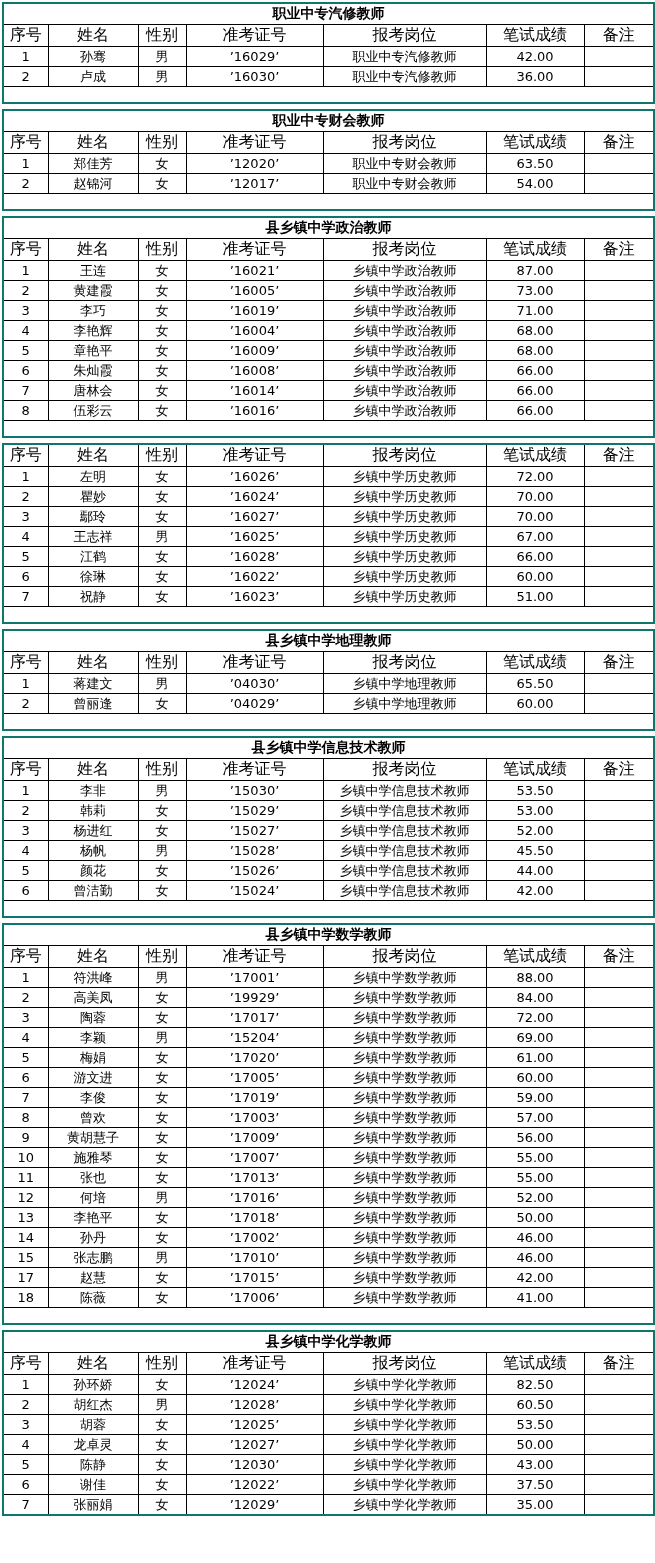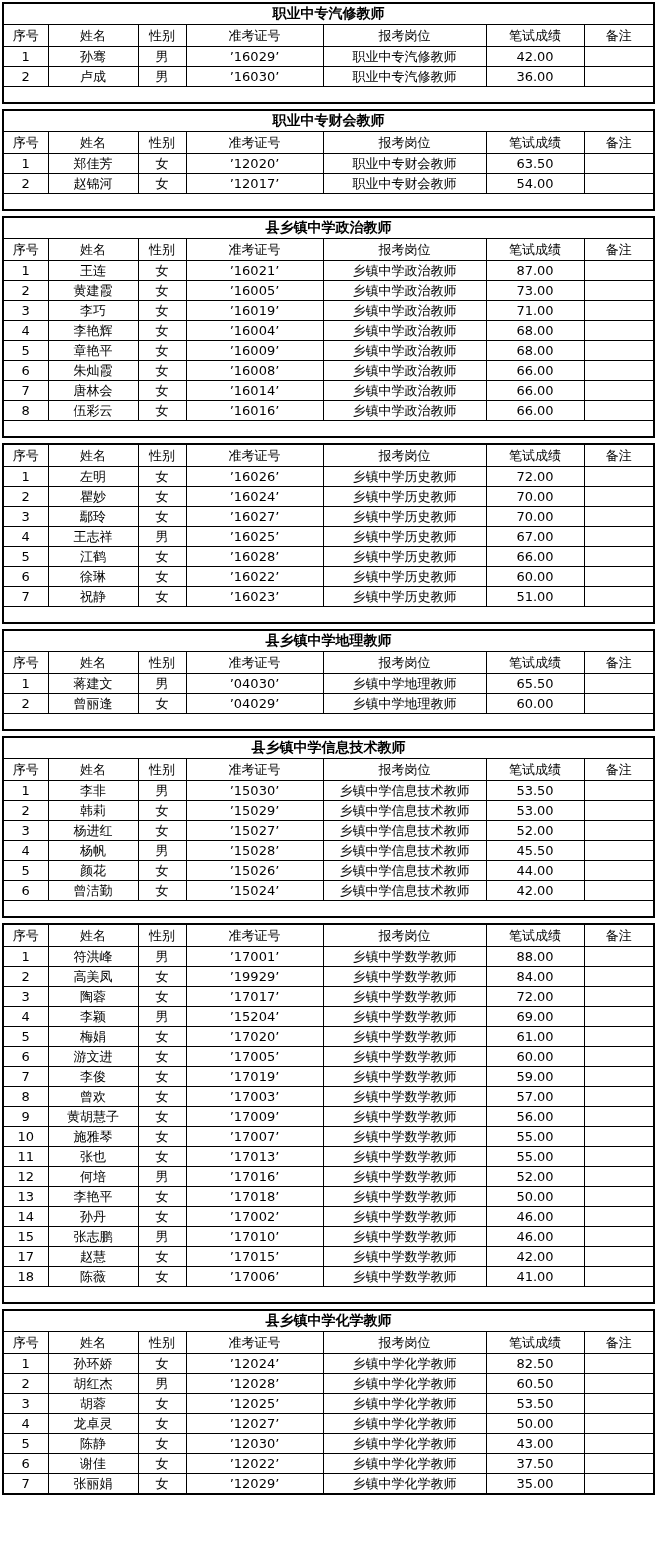--- a/index.html
+++ b/index.html
@@ -12,37 +12,37 @@
   body {
     width: 655px;
     padding: 2px 0 2px 0;
     box-sizing: border-box;
   }
   table.score-table {
     border-collapse: collapse;
     table-layout: fixed;
     width: 651px;
     margin: 0 16px 5px 2px;
-    border: 2px solid #000000;
+    border: 2px solid #0f766e;
   }
   table.score-table td {
     border: 1px solid #000000;
     text-align: center;
     vertical-align: middle;
     padding: 0;
     overflow: hidden;
     white-space: nowrap;
   }
   tr.title-row td {
     font-weight: bold;
     font-size: 14px;
     height: 20px;
   }
   tr.header-row td {
-    font-size: 13px;
+    font-size: 16px;
     height: 21px;
   }
   tr.data-row td {
     font-size: 13px;
     height: 19px;
   }
   tr.blank-row td {
     height: 15px;
   }
 </style>
@@ -462,20 +462,23 @@
       <colgroup>
         <col style="width: 45px;">
         <col style="width: 90px;">
         <col style="width: 48px;">
         <col style="width: 137px;">
         <col style="width: 163px;">
         <col style="width: 98px;">
         <col style="width: 70px;">
       </colgroup>
       <tbody>
+        <tr class="title-row">
+          <td colspan="7">县乡镇中学数学教师</td>
+        </tr>
         <tr class="header-row">
           <td>序号</td>
           <td>姓名</td>
           <td>性别</td>
           <td>准考证号</td>
           <td>报考岗位</td>
           <td>笔试成绩</td>
           <td>备注</td>
         </tr>
         <tr class="data-row">

